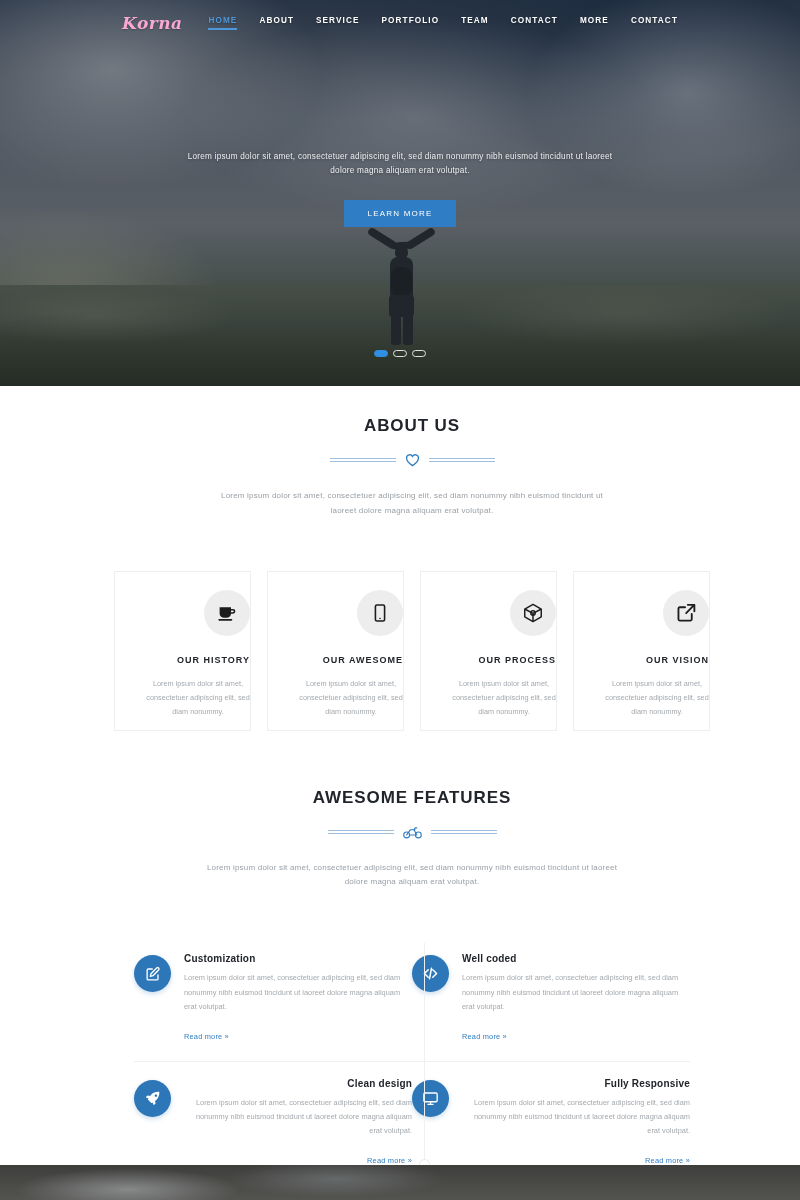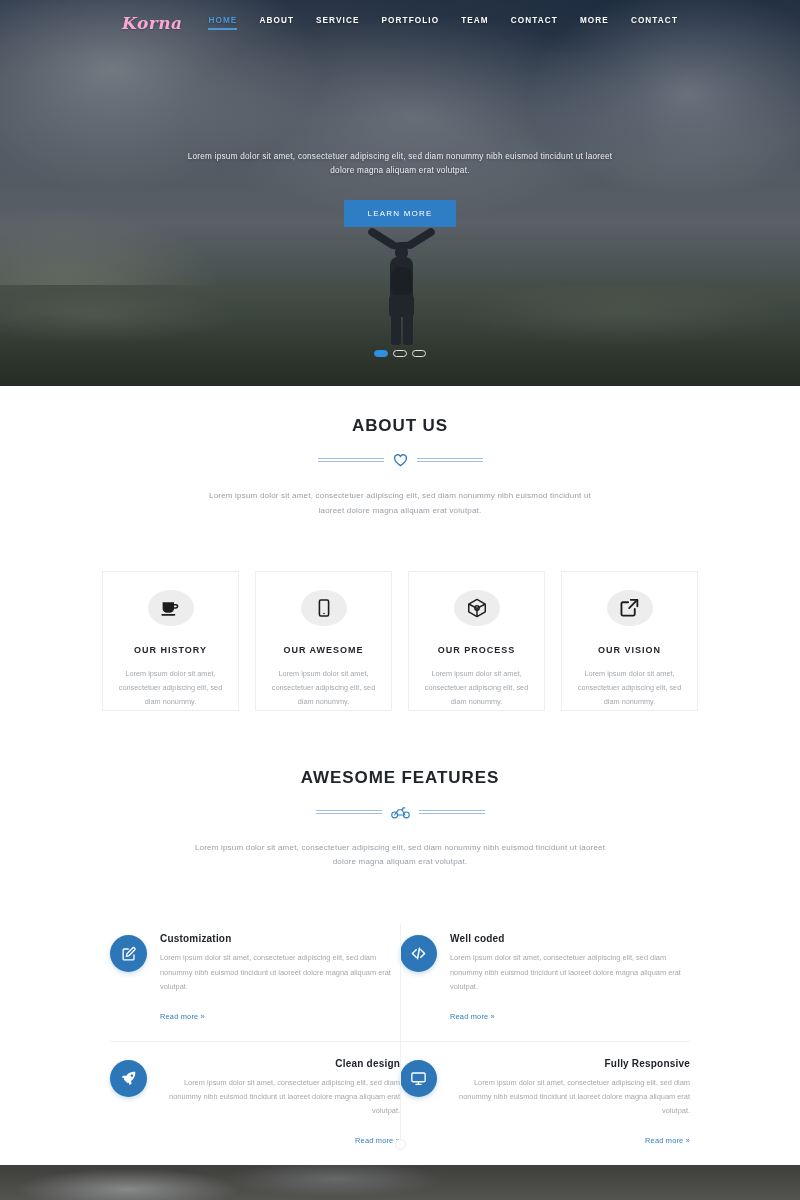--- a/index.html
+++ b/index.html
@@ -182,21 +182,21 @@
     width: 14px;
     height: 7px;
     border-radius: 4px;
     border: 1.4px solid rgba(255,255,255,.85);
     background: transparent;
     cursor: pointer;
   }
   .dot.active { background: #2f8fe0; border-color: #2f8fe0; }
 
   
-  .section { width: 800px; background: #ffffff; }
+  .section { width: 800px; background: #ffffff; padding-left: 24px; }
   .sec-title {
     text-align: center;
     font-size: 17px;
     font-weight: 700;
     color: #21252b;
     letter-spacing: .9px;
   }
   .divider {
     display: flex;
     align-items: center;
@@ -223,26 +223,26 @@
 
   
   .cards {
     display: flex;
     justify-content: center;
     gap: 16px;
     margin-top: 52px;
   }
   .card {
     width: 137px;
-    height: 140px;
+    height: 160px;
     border: 1px solid #eeeeee;
     background: #fff;
     display: flex;
     flex-direction: column;
-    align-items: center;
+    align-items: flex-end;
     padding-top: 18px;
   }
   .card-ic {
     width: 46px; height: 46px;
     border-radius: 50%;
     background: #ededed;
     display: flex;
     align-items: center;
     justify-content: center;
     color: #1d1d1d;

